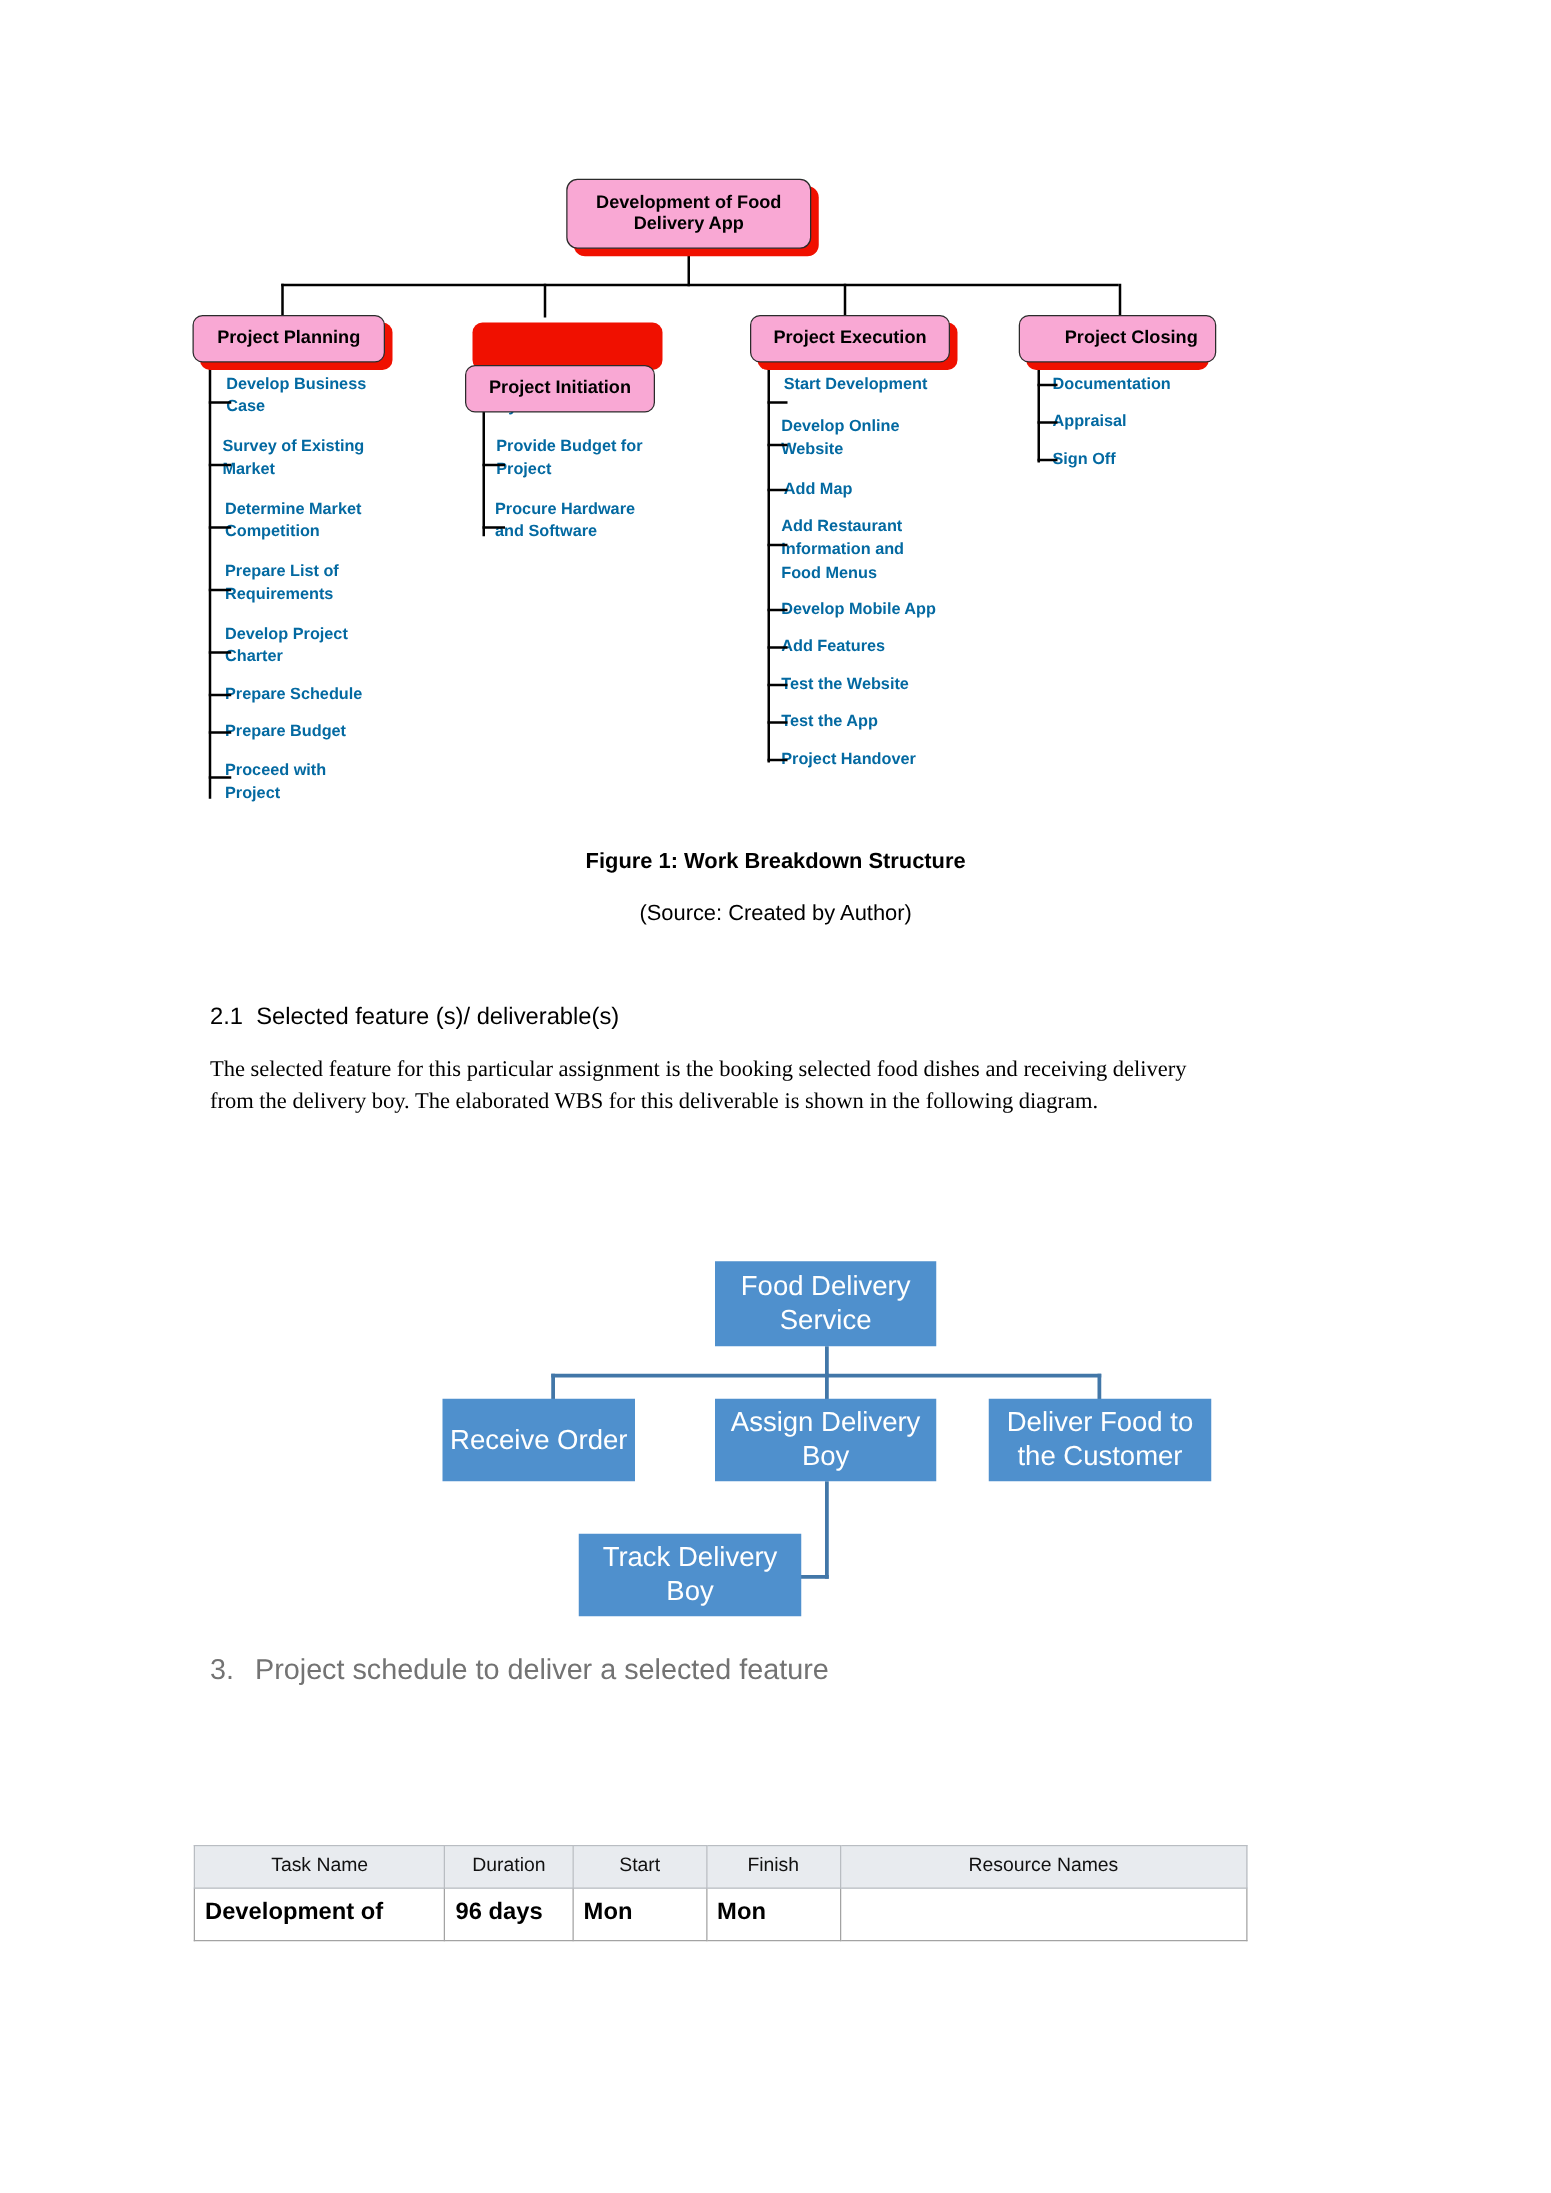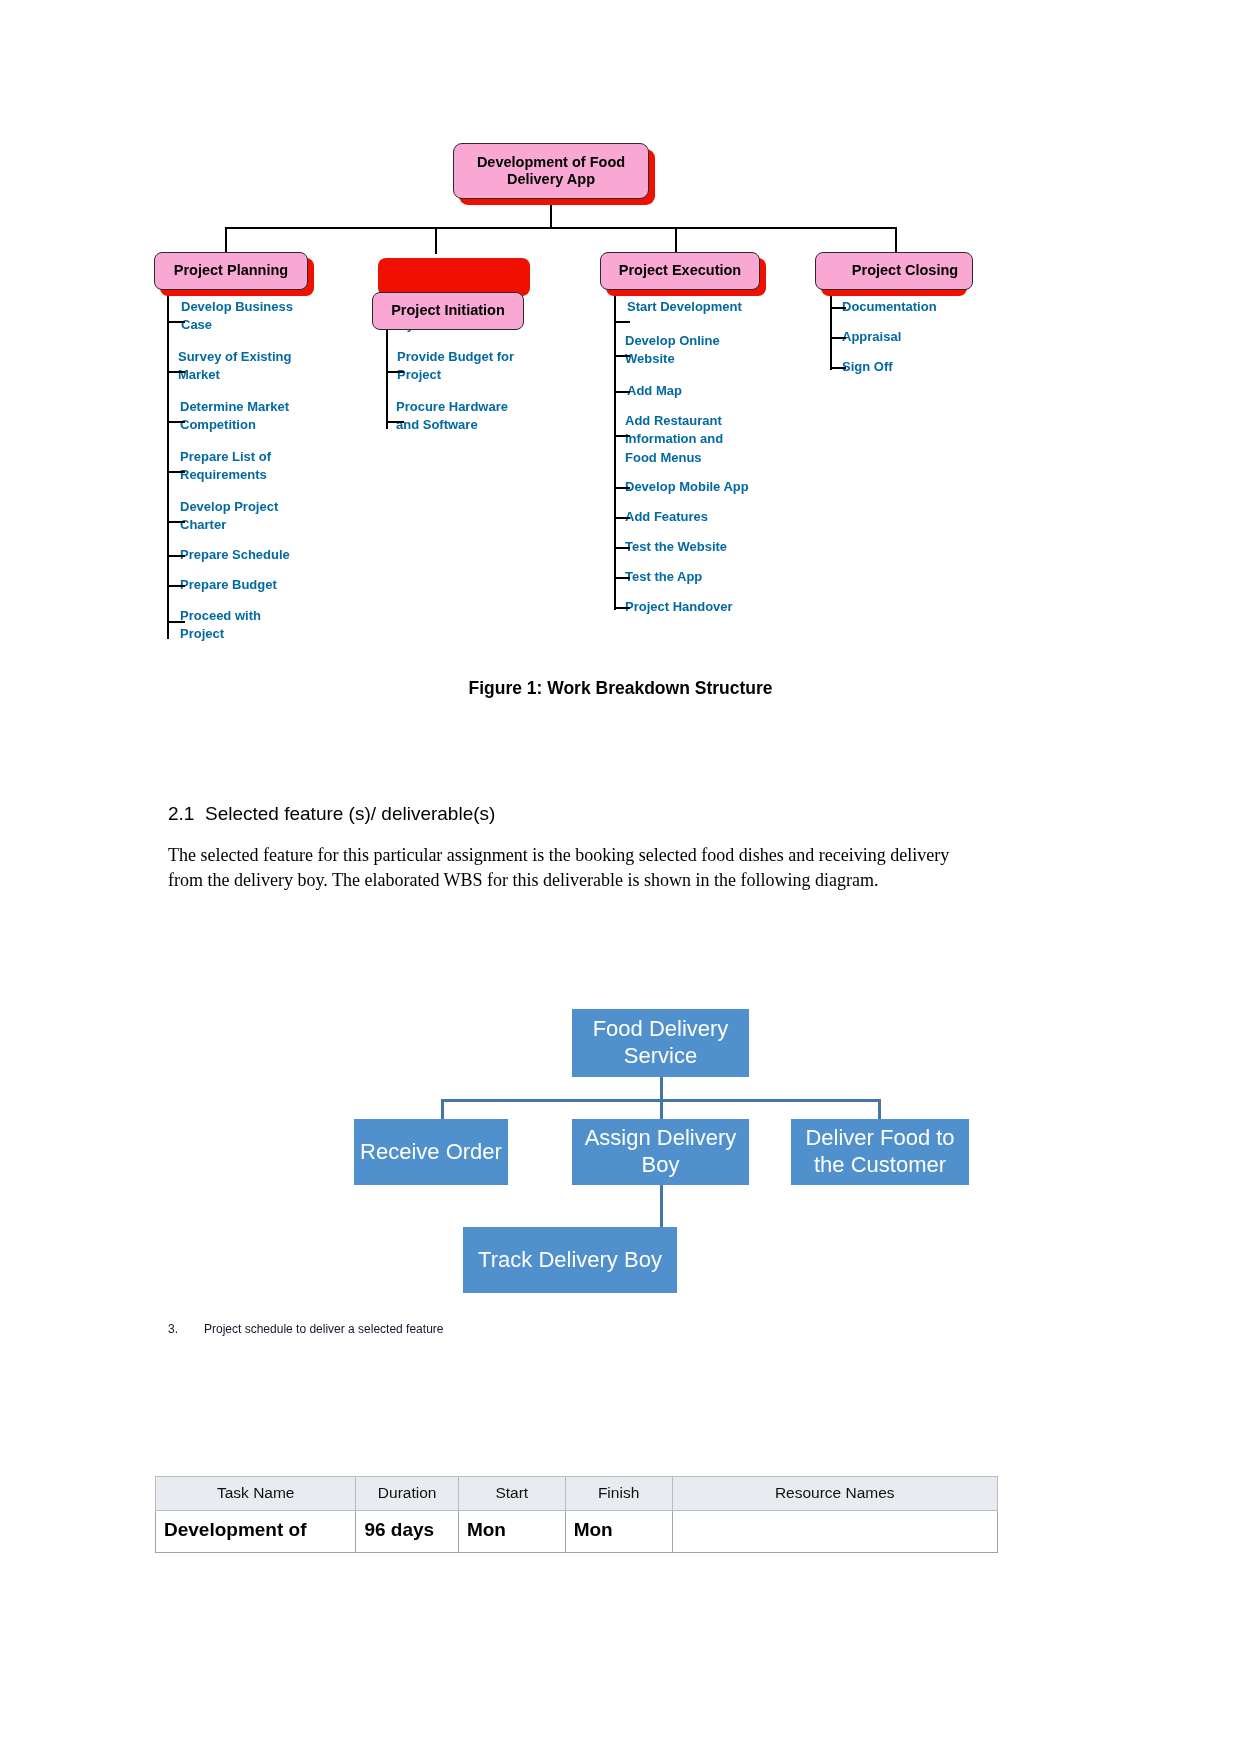--- a/index.html
+++ b/index.html
@@ -126,22 +126,22 @@
     position: absolute;
     font-family: "Liberation Serif", serif;
     font-size: 18px;
     line-height: 1.38;
     color: #000;
     width: 815px;
   }
   .num-heading {
     position: absolute;
     font-family: "Liberation Sans", sans-serif;
-    font-size: 12px;
-    color: #0f172a;
+    font-size: 23px;
+    color: #737373;
   }
   .num-heading .num { display: inline-block; width: 36px; }
 
   
   .bluediag {
     position: absolute;
     left: 340px;
     top: 1055px;
     width: 680px;
     height: 260px;
@@ -301,20 +301,21 @@
     <div class="ln ln-h" style="left:690px; top:172px; width:16px;"></div>
     <div class="ln ln-h" style="left:690px; top:202px; width:16px;"></div>
     <div class="ln ln-h" style="left:690px; top:232px; width:16px;"></div>
 
     <div class="wbs-leaf" style="left:702px; top:163px;">Documentation</div>
     <div class="wbs-leaf" style="left:702px; top:193px;">Appraisal</div>
     <div class="wbs-leaf" style="left:702px; top:223px;">Sign Off</div>
   </div>
 
   <div class="fig-caption" style="top:678px;">Figure 1: Work Breakdown Structure</div>
+  <div class="fig-source" style="top:720px;">(Source: Created by Author)</div>
 
   <div class="sec-heading" style="left:168px; top:803px;">2.1  Selected feature (s)/ deliverable(s)</div>
   <div class="body-par" style="left:168px; top:843px;">The selected feature for this particular assignment is the booking selected food dishes and receiving delivery from the delivery boy. The elaborated WBS for this deliverable is shown in the following diagram.</div>
 
   <div class="bluediag">
 
     <div class="bbox" style="left:232px; top:-46px; width:177px; height:68px;">Food Delivery Service</div>
 
     <div class="bln bln-v" style="left:320px; top:22px; height:24px;"></div>
 
@@ -323,21 +324,21 @@
     <div class="bln bln-v" style="left:101px; top:44px; height:22px;"></div>
     <div class="bln bln-v" style="left:320px; top:44px; height:22px;"></div>
     <div class="bln bln-v" style="left:538px; top:44px; height:22px;"></div>
 
     <div class="bbox" style="left:14px;  top:64px; width:154px; height:66px;">Receive Order</div>
     <div class="bbox" style="left:232px; top:64px; width:177px; height:66px;">Assign Delivery Boy</div>
     <div class="bbox" style="left:451px; top:64px; width:178px; height:66px;">Deliver Food to the Customer</div>
 
     <div class="bln bln-v" style="left:320px; top:130px; height:78px;"></div>
     <div class="bln bln-h" style="left:300px; top:205px; width:23px;"></div>
-    <div class="bbox" style="left:123px; top:172px; width:214px; height:66px;">Track Delivery Boy</div>
+    <div class="bbox" style="left:123px; top:172px; width:178px; height:66px;">Track Delivery Boy</div>
   </div>
 
   <div class="num-heading" style="left:168px; top:1322px;">
     <span class="num">3.</span><span>Project schedule to deliver a selected feature</span>
   </div>
 
   <table class="sched-table">
     <thead>
       <tr>
         <th class="col-task">Task Name</th>

